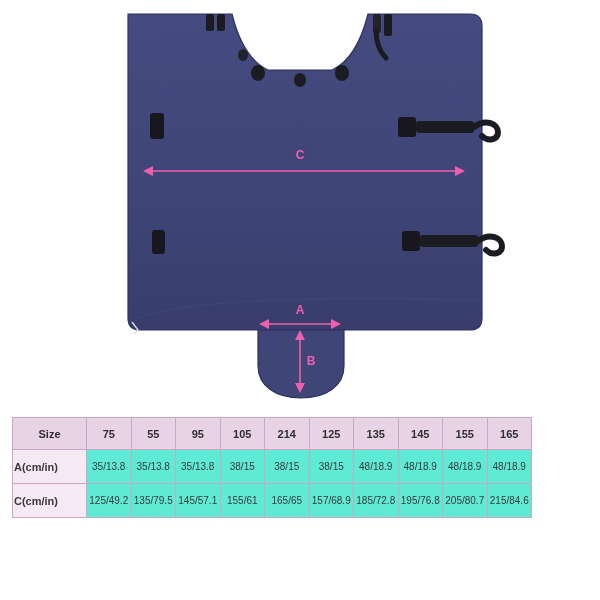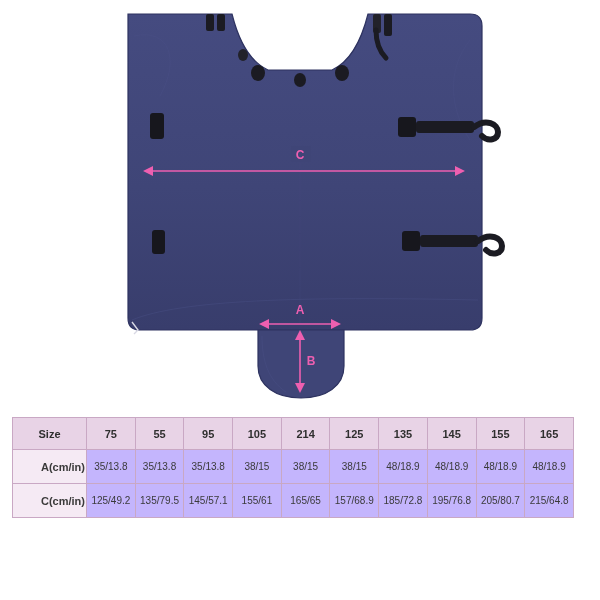--- a/index.html
+++ b/index.html
@@ -33,47 +33,47 @@
 
   
   #size-table-wrap {
     position: absolute;
     left: 12px;
     top: 417px;
     width: 576px;
   }
   table.size-table {
     border-collapse: collapse;
-    width: 562px;
+    width: 520px;
     table-layout: fixed;
     font-size: 10px;
     color: #333333;
   }
   table.size-table td, table.size-table th {
     border: 1px solid #c9a8c4;
     text-align: center;
     vertical-align: middle;
     height: 33px;
     padding: 0 1px;
     font-weight: normal;
     color: #3a3a3a;
-    background: #c4b5fd;
+    background: #5eead4;
   }
   table.size-table thead th {
     background: #e8d3e6;
     font-weight: bold;
     font-size: 11px;
     color: #2f2f2f;
     height: 31px;
   }
   table.size-table tbody td.row-head {
     background: #f5eaf4;
     font-weight: bold;
     font-size: 11px;
-    text-align: right;
+    text-align: left;
   }
   table.size-table col.first-col { width: 74px; }
 </style>
 </head>
 <body>
 
 <div id="page">
 
   <div id="illustration">
     <svg width="600" height="400" viewBox="0 0 600 400" xmlns="http://www.w3.org/2000/svg">
@@ -216,19 +216,19 @@
           <td class="row-head">C(cm/in)</td>
           <td>125/49.2</td>
           <td>135/79.5</td>
           <td>145/57.1</td>
           <td>155/61</td>
           <td>165/65</td>
           <td>157/68.9</td>
           <td>185/72.8</td>
           <td>195/76.8</td>
           <td>205/80.7</td>
-          <td>215/64.8</td>
+          <td>215/84.6</td>
         </tr>
       </tbody>
     </table>
   </div>
 
 </div>
 
 </body></html>

